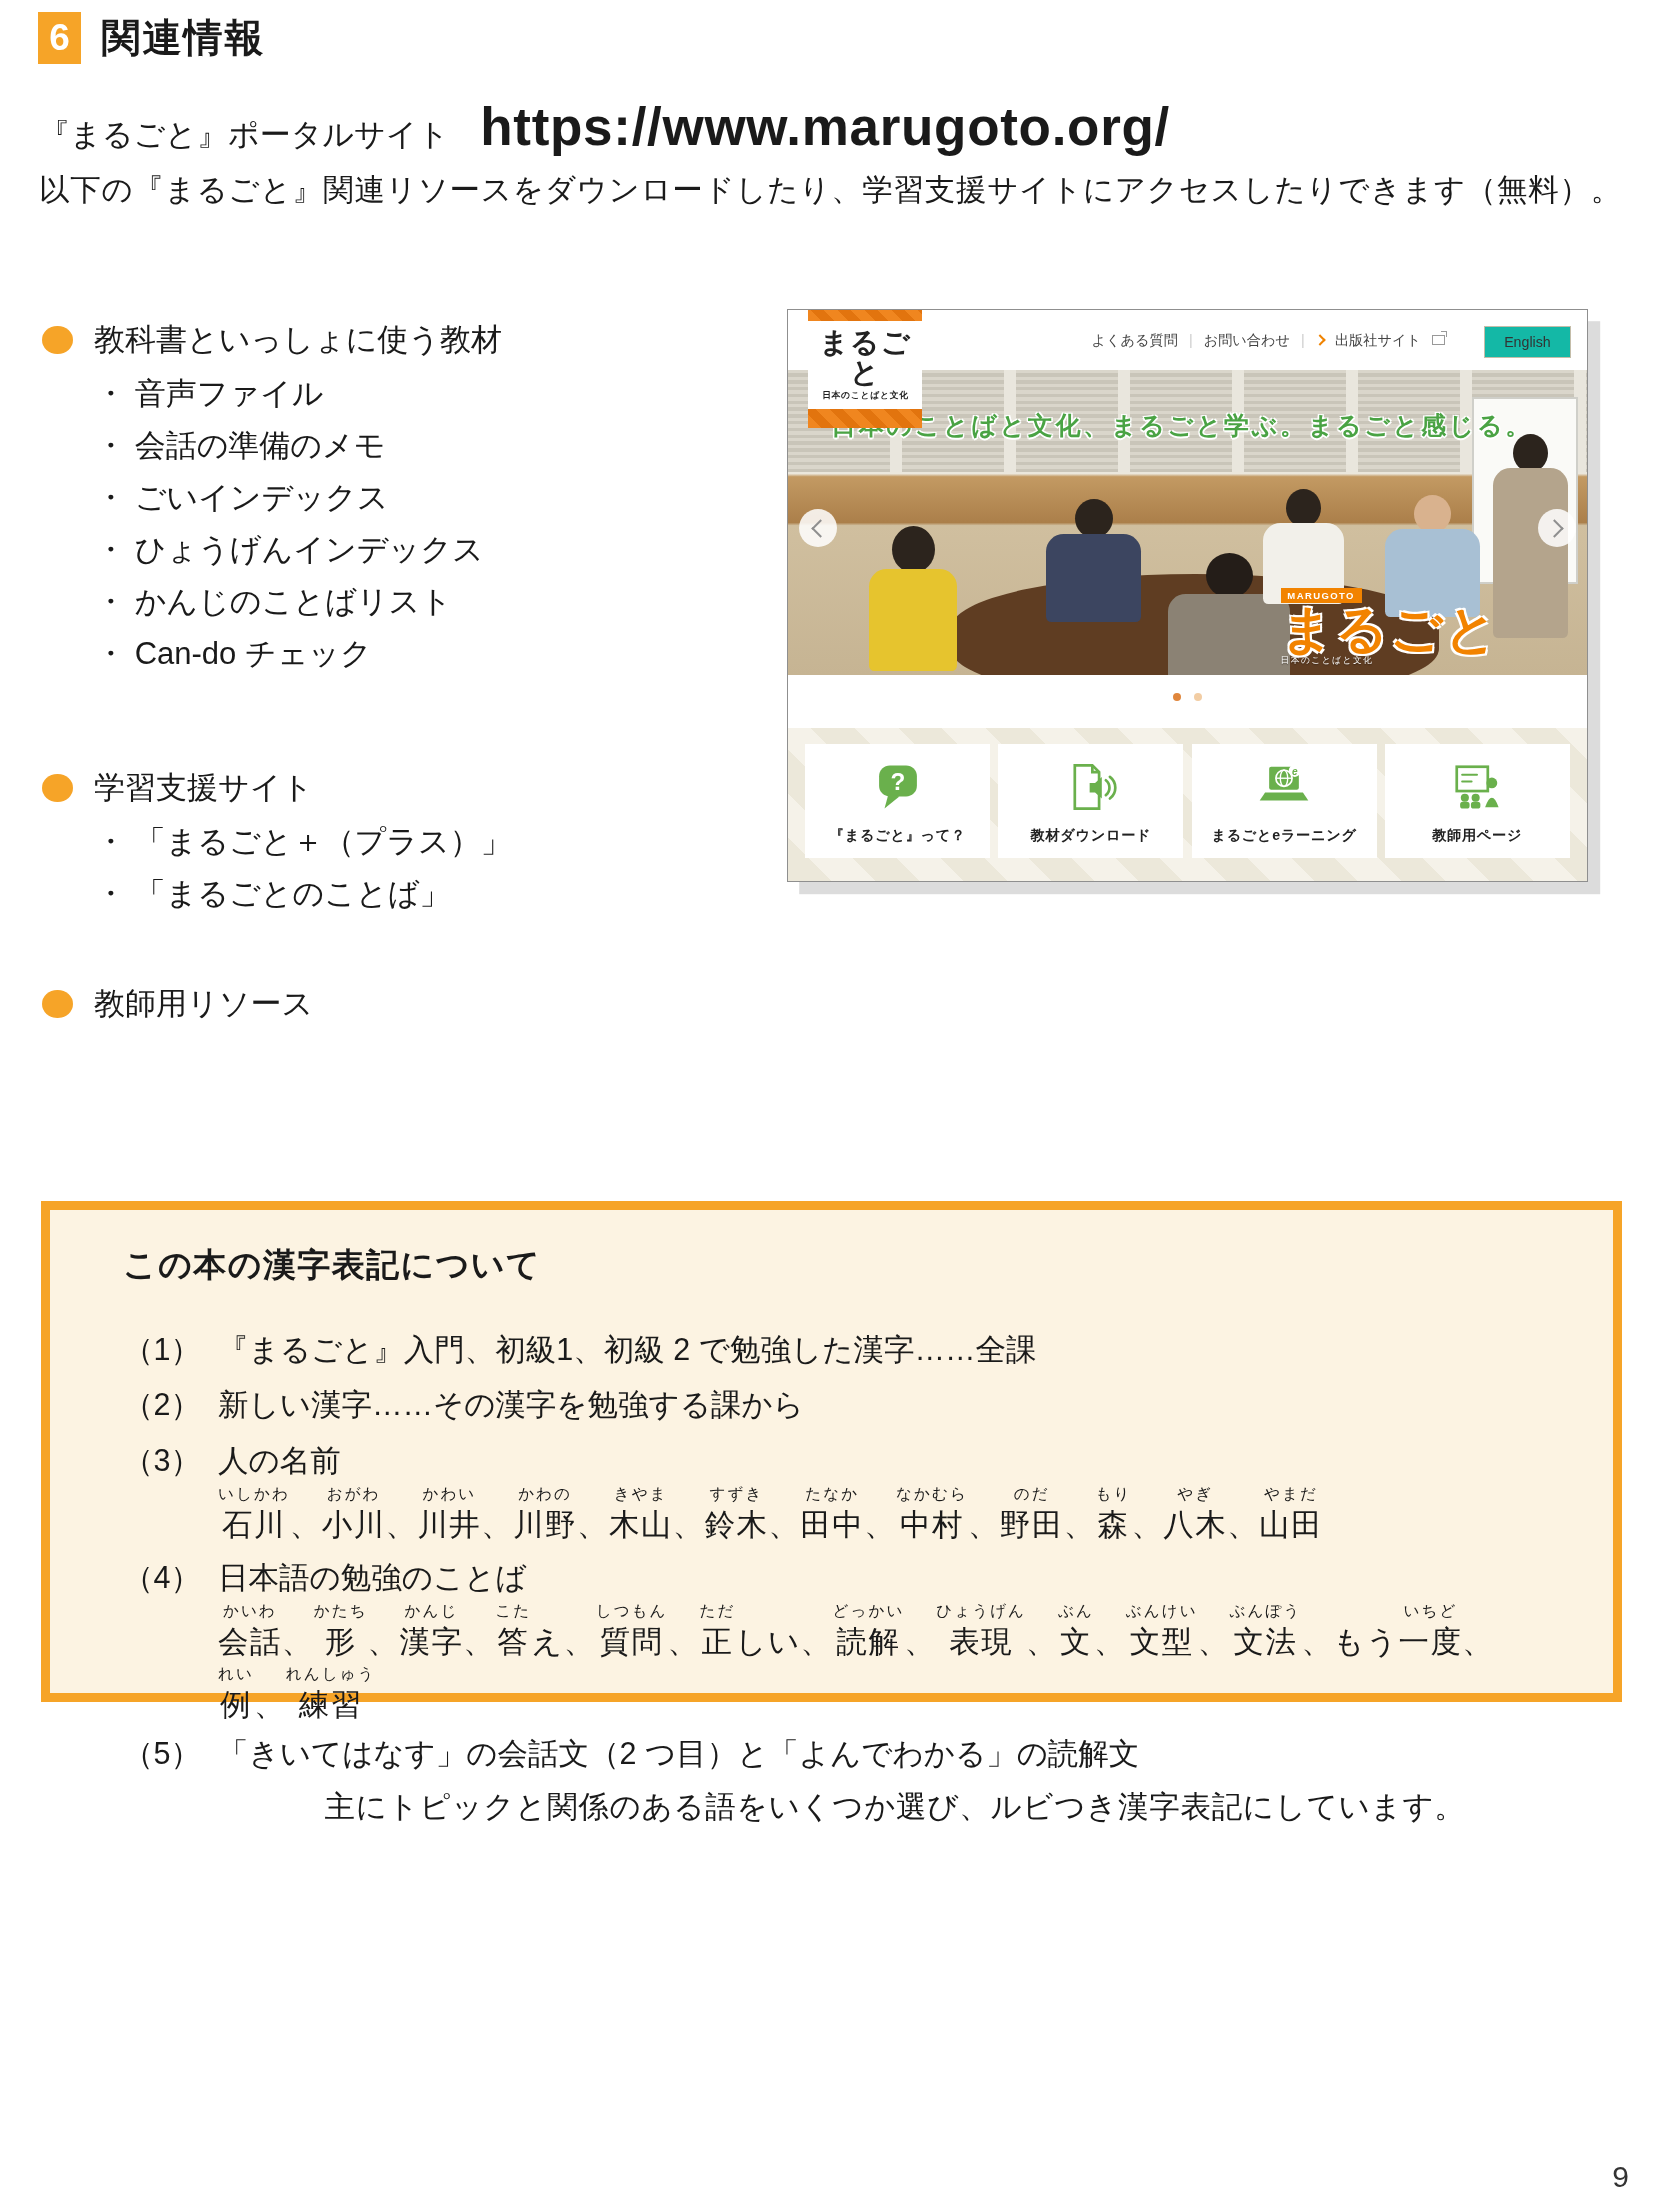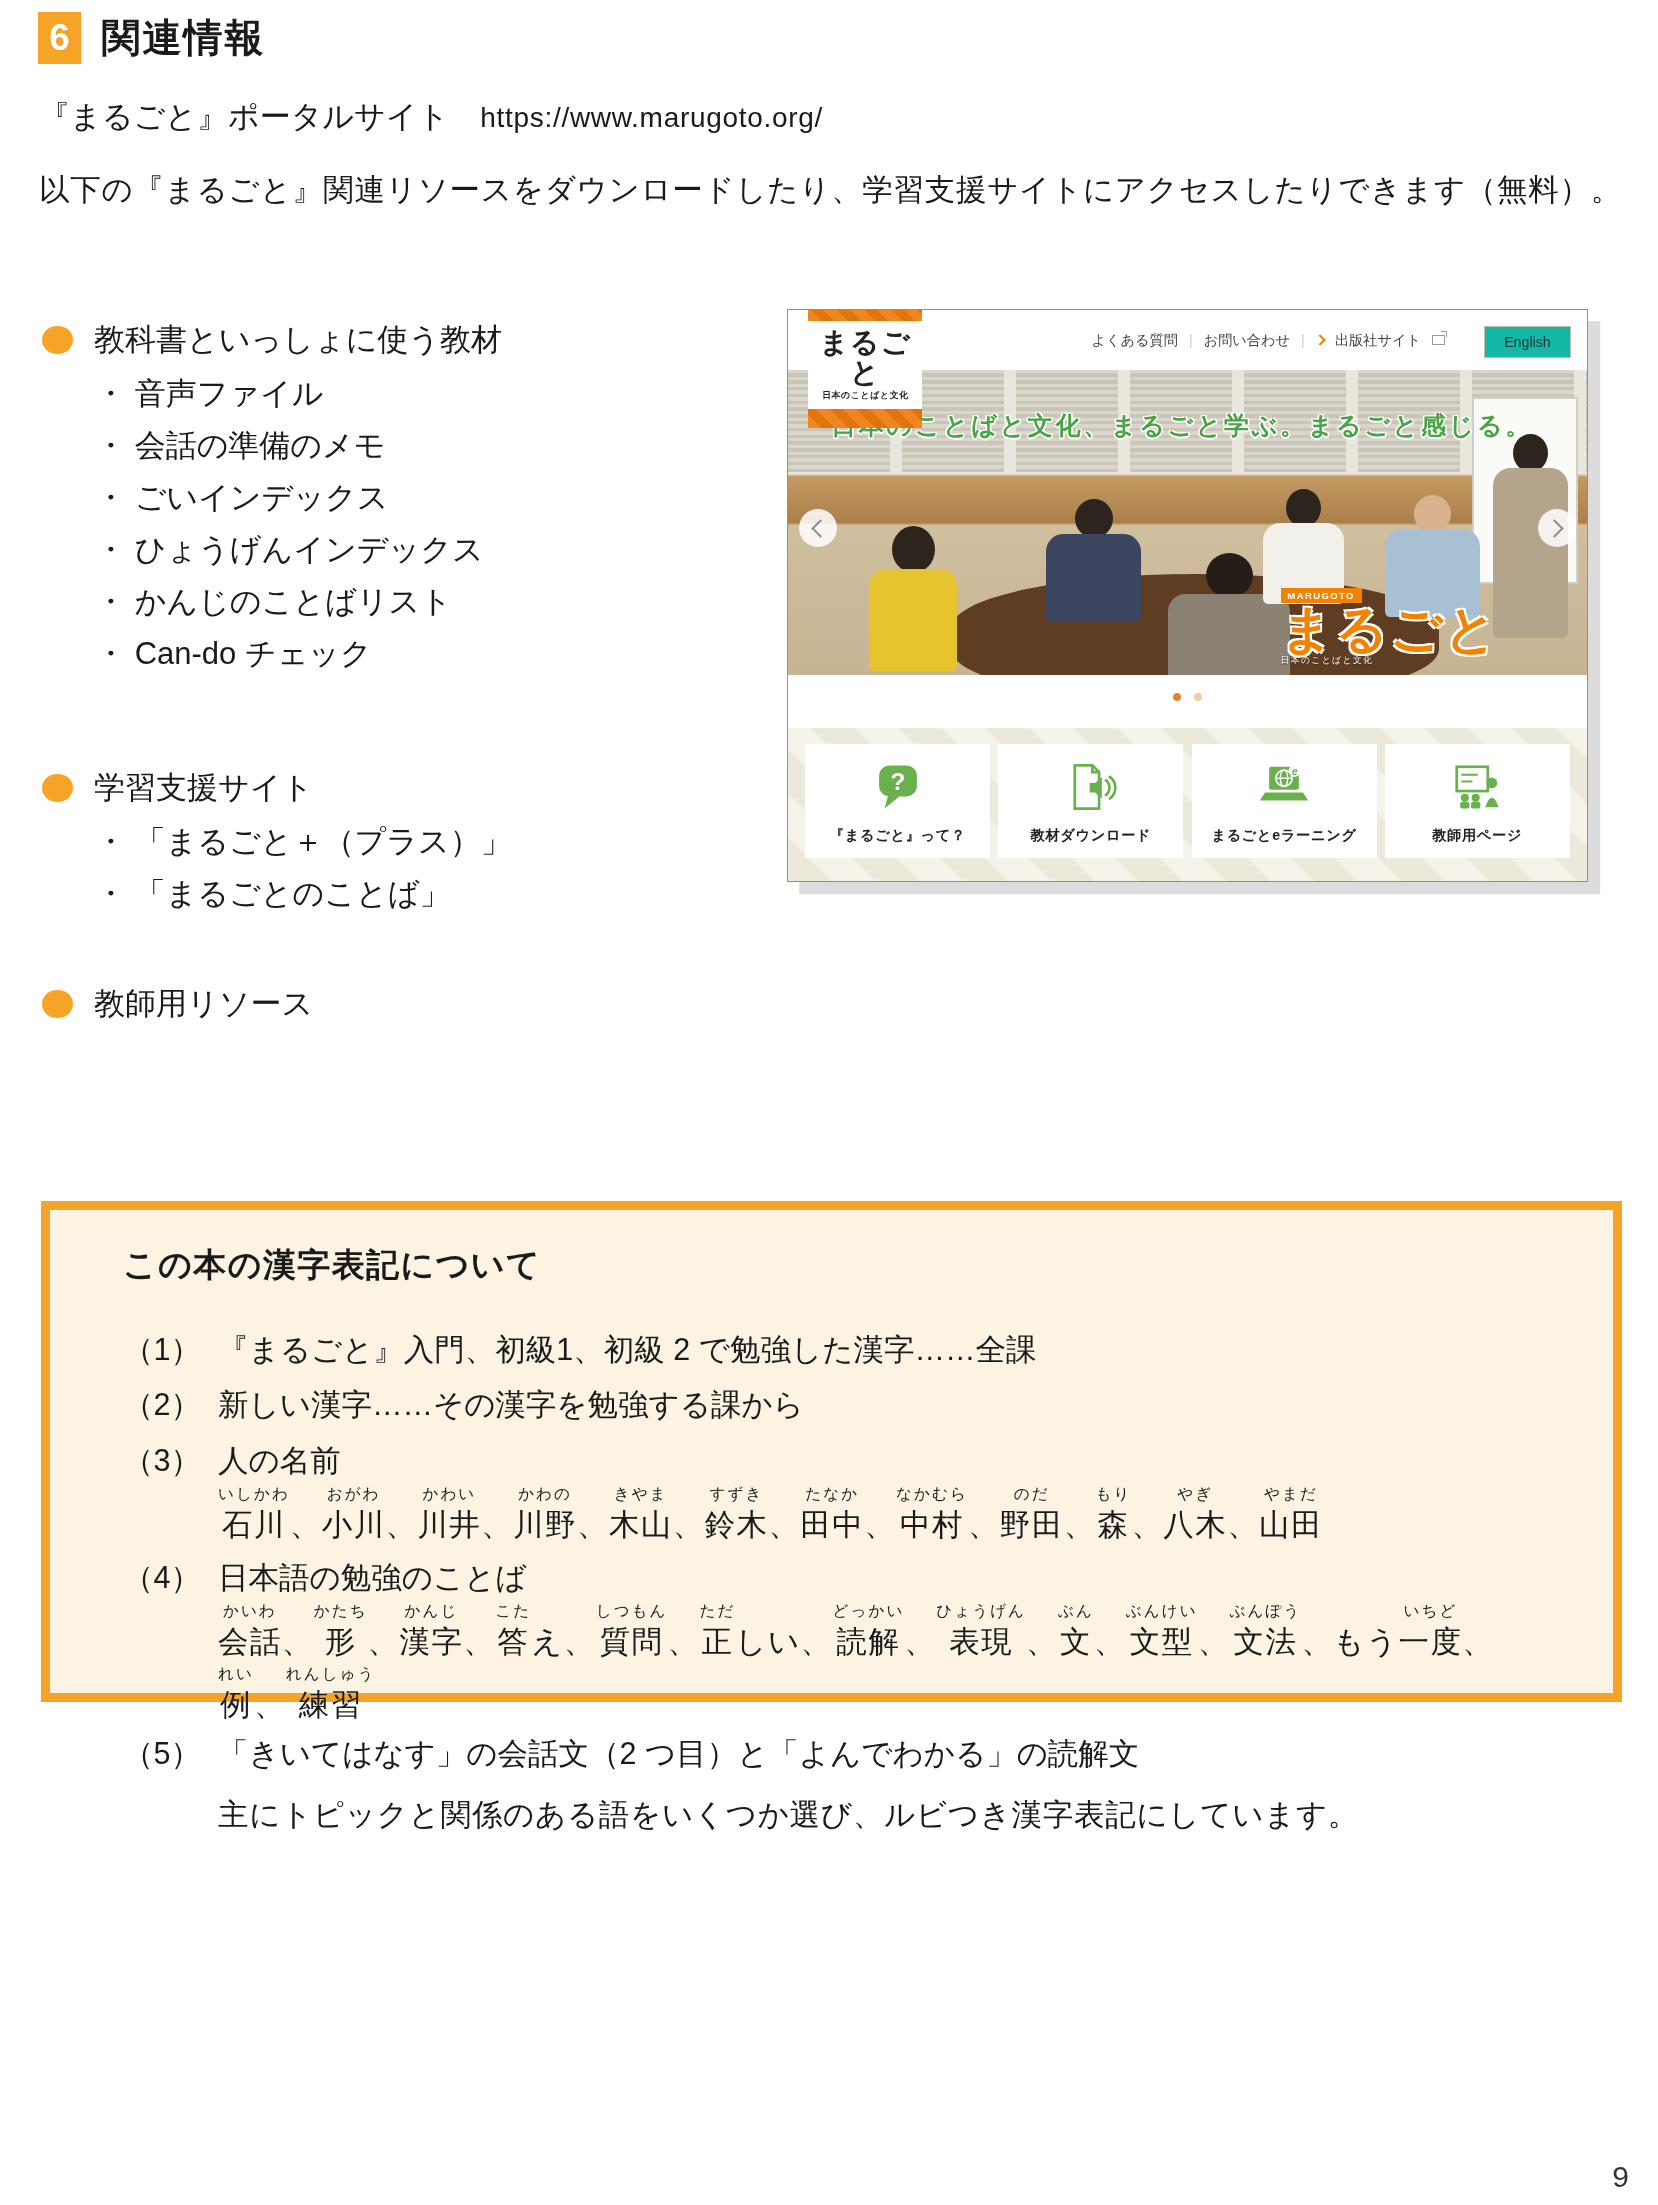--- a/index.html
+++ b/index.html
@@ -8,21 +8,21 @@
     font-family:"Liberation Sans","DejaVu Sans",sans-serif;color:#1a1a1a;
     overflow:hidden;
   }
   
   .section-header{position:absolute;left:38px;top:11px;display:flex;align-items:center;gap:20.4px;}
   .badge{width:43px;height:52px;background:#F6A428;color:#fff;font-size:37px;font-weight:bold;
          display:flex;align-items:center;justify-content:center;}
   .page-title{font-size:39px;font-weight:bold;letter-spacing:2px;}
   .portal-line{position:absolute;left:39px;top:96px;display:flex;align-items:baseline;gap:31px;}
   .portal-label{font-size:31px;}
-  .portal-url{font-size:28px;font-weight:normal;letter-spacing:0.7px;text-align:right;}
+  .portal-url{font-size:53px;font-weight:bold;letter-spacing:0.7px;text-align:right;}
   .intro{position:absolute;left:39px;top:170px;font-size:30.5px;letter-spacing:0.7px;}
 
   
   .resources{position:absolute;left:42px;top:312px;width:733px;}
   .res-head{display:flex;align-items:center;gap:21px;height:56px;font-size:31px;}
   .res-bullet{width:31px;height:28.5px;border-radius:50%;background:#F6A428;flex:none;}
   .res-items{margin-left:53px;}
   .res-item{font-size:31px;line-height:52px;white-space:nowrap;}
   .res-item::before{content:"・ ";}
   .gap-a{margin-top:80px;}
@@ -98,21 +98,21 @@
   .kb-inner{padding:33px 41px 0 73px;}
   .kb-title{font-size:33px;font-weight:bold;letter-spacing:1.4px;}
   .kb-item{display:flex;font-size:30.5px;line-height:39px;}
   .kb-marker{width:95px;flex:none;}
   .kb-i1{margin-top:42px;} .kb-i2{margin-top:16.3px;} .kb-i3{margin-top:16.3px;}
   .kb-i4{margin-top:15px;} .kb-i5{margin-top:11px;}
   .ruby-line{margin-left:95px;margin-top:2px;white-space:nowrap;}
   .seg{display:inline-block;text-align:center;vertical-align:bottom;}
   .seg .rt{font-size:15.6px;height:23px;line-height:23px;letter-spacing:2px;white-space:nowrap;}
   .seg .bs{font-size:30.5px;line-height:38px;letter-spacing:1.4px;}
-  .kb-note{margin-left:95px;margin-top:22px;font-size:30.5px;letter-spacing:0.7px;}
+  .kb-note{margin-left:95px;margin-top:14px;font-size:30.5px;letter-spacing:0.7px;text-align:center;}
 
   .page-number{position:absolute;right:30px;bottom:11px;font-size:30px;color:#333;}
 </style>
 </head>
 <body>
 
 <div class="section-header">
   <div class="badge">6</div>
   <div class="page-title">関連情報</div>
 </div>

